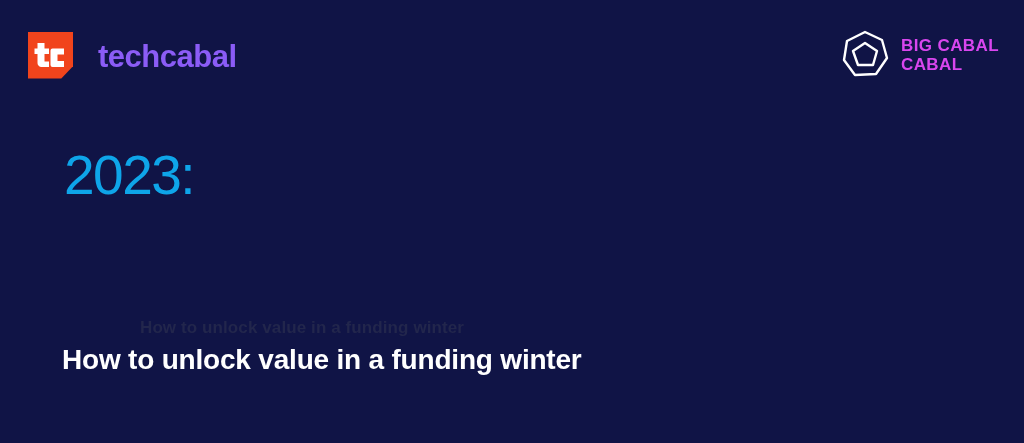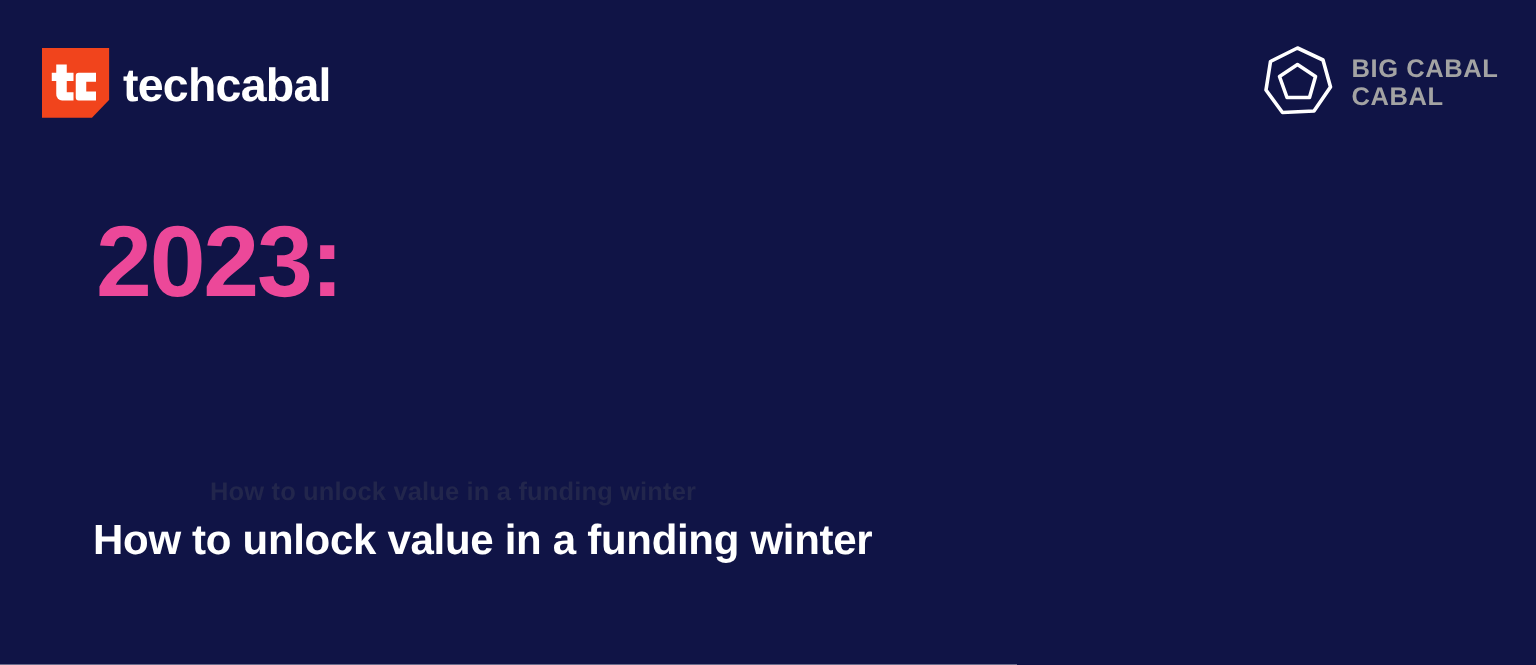--- a/index.html
+++ b/index.html
@@ -41,22 +41,22 @@
     width: 45px;
     height: 47px;
     background: #F1441C;
     -webkit-clip-path: polygon(0 0, 100% 0, 100% 74%, 74% 100%, 0 100%);
     clip-path: polygon(0 0, 100% 0, 100% 74%, 74% 100%, 0 100%);
     position: relative;
     display: block;
   }
   .tc-mark svg { display: block; }
   .tc-word {
-    margin-left: 9px;
-    color: #ffffff;
+    margin-left: 25px;
+    color: #8b5cf6;
     font-size: 31px;
     font-weight: bold;
     letter-spacing: -0.5px;
     line-height: 1;
     position: relative;
     top: 1px;
   }
 
   
   .bcm-logo {
@@ -67,39 +67,39 @@
     align-items: center;
     height: 52px;
   }
   .bcm-mark {
     width: 50px;
     height: 52px;
     flex: 0 0 auto;
   }
   .bcm-text {
     margin-left: 11px;
-    color: #a3a3a3;
+    color: #d946ef;
     font-size: 17px;
     font-weight: bold;
     line-height: 19px;
     letter-spacing: 0.4px;
   }
   .bcm-text span { display: block; }
 
   
   .title-block {
     position: absolute;
     left: 64px;
     top: 126px;
     width: 900px;
   }
   .title-line {
-    color: #ec4899;
-    font-weight: bold;
-    font-size: 67px;
+    color: #0ea5e9;
+    font-weight: normal;
+    font-size: 55px;
     line-height: 98px;
     letter-spacing: -1.5px;
     white-space: nowrap;
   }
 
   
   .subtitle-ghost {
     position: absolute;
     left: 140px;
     top: 318px;

